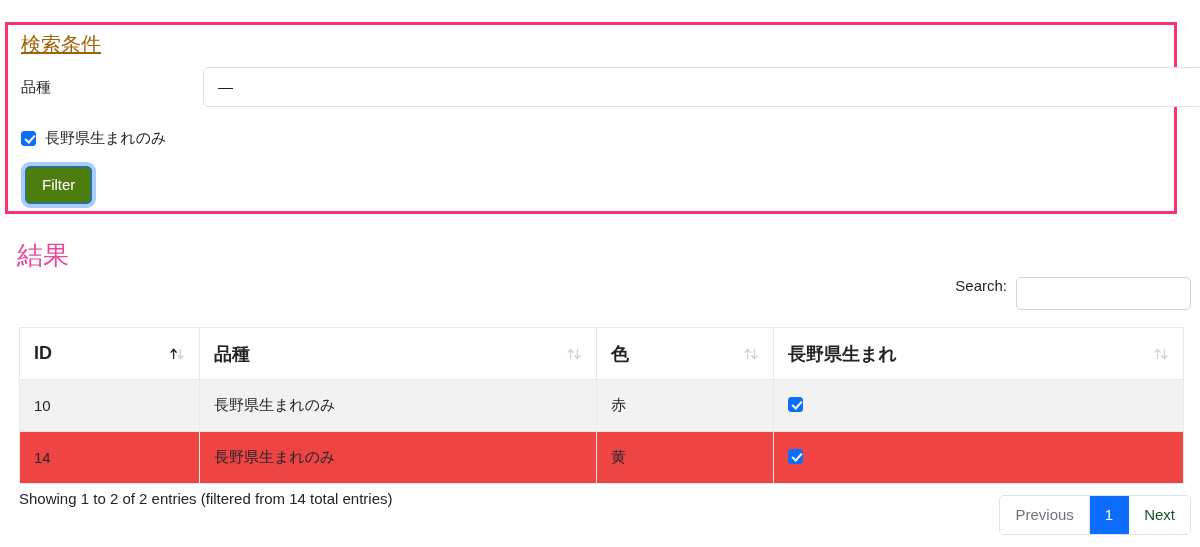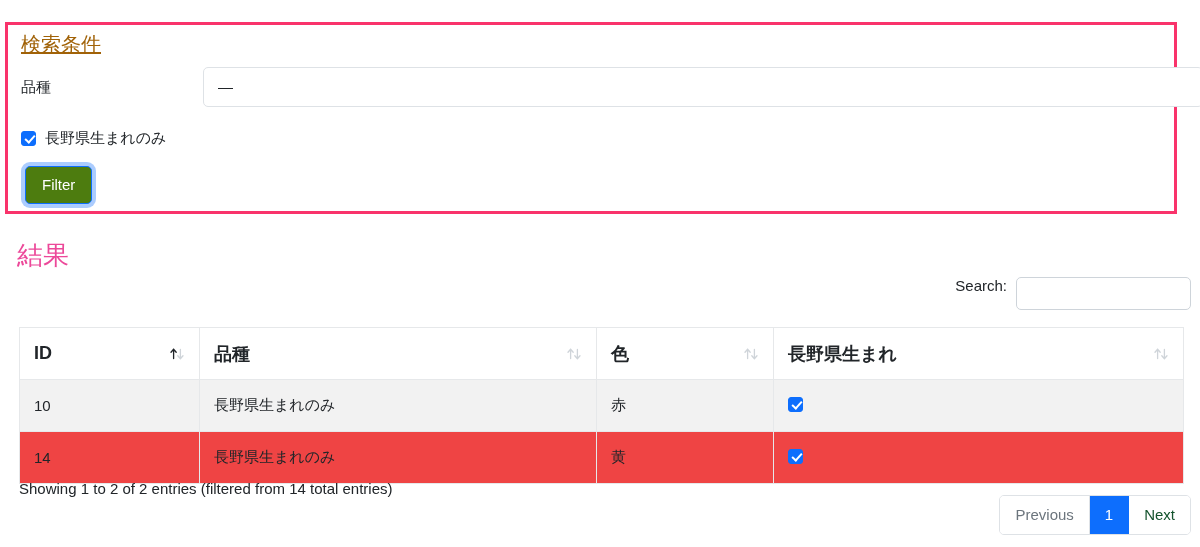--- a/index.html
+++ b/index.html
@@ -302,21 +302,21 @@
     width: 4px;
     height: 8px;
     border: solid #ffffff;
     border-width: 0 2px 2px 0;
     transform: rotate(42deg);
   }
 
   .dt-info {
     position: absolute;
     left: 19px;
-    top: 478px;
+    top: 488px;
     font-size: 15px;
     line-height: 21px;
     color: #212529;
     white-space: nowrap;
   }
 
   .dt-paginate {
     position: absolute;
     right: 9px;
     top: 495px;

